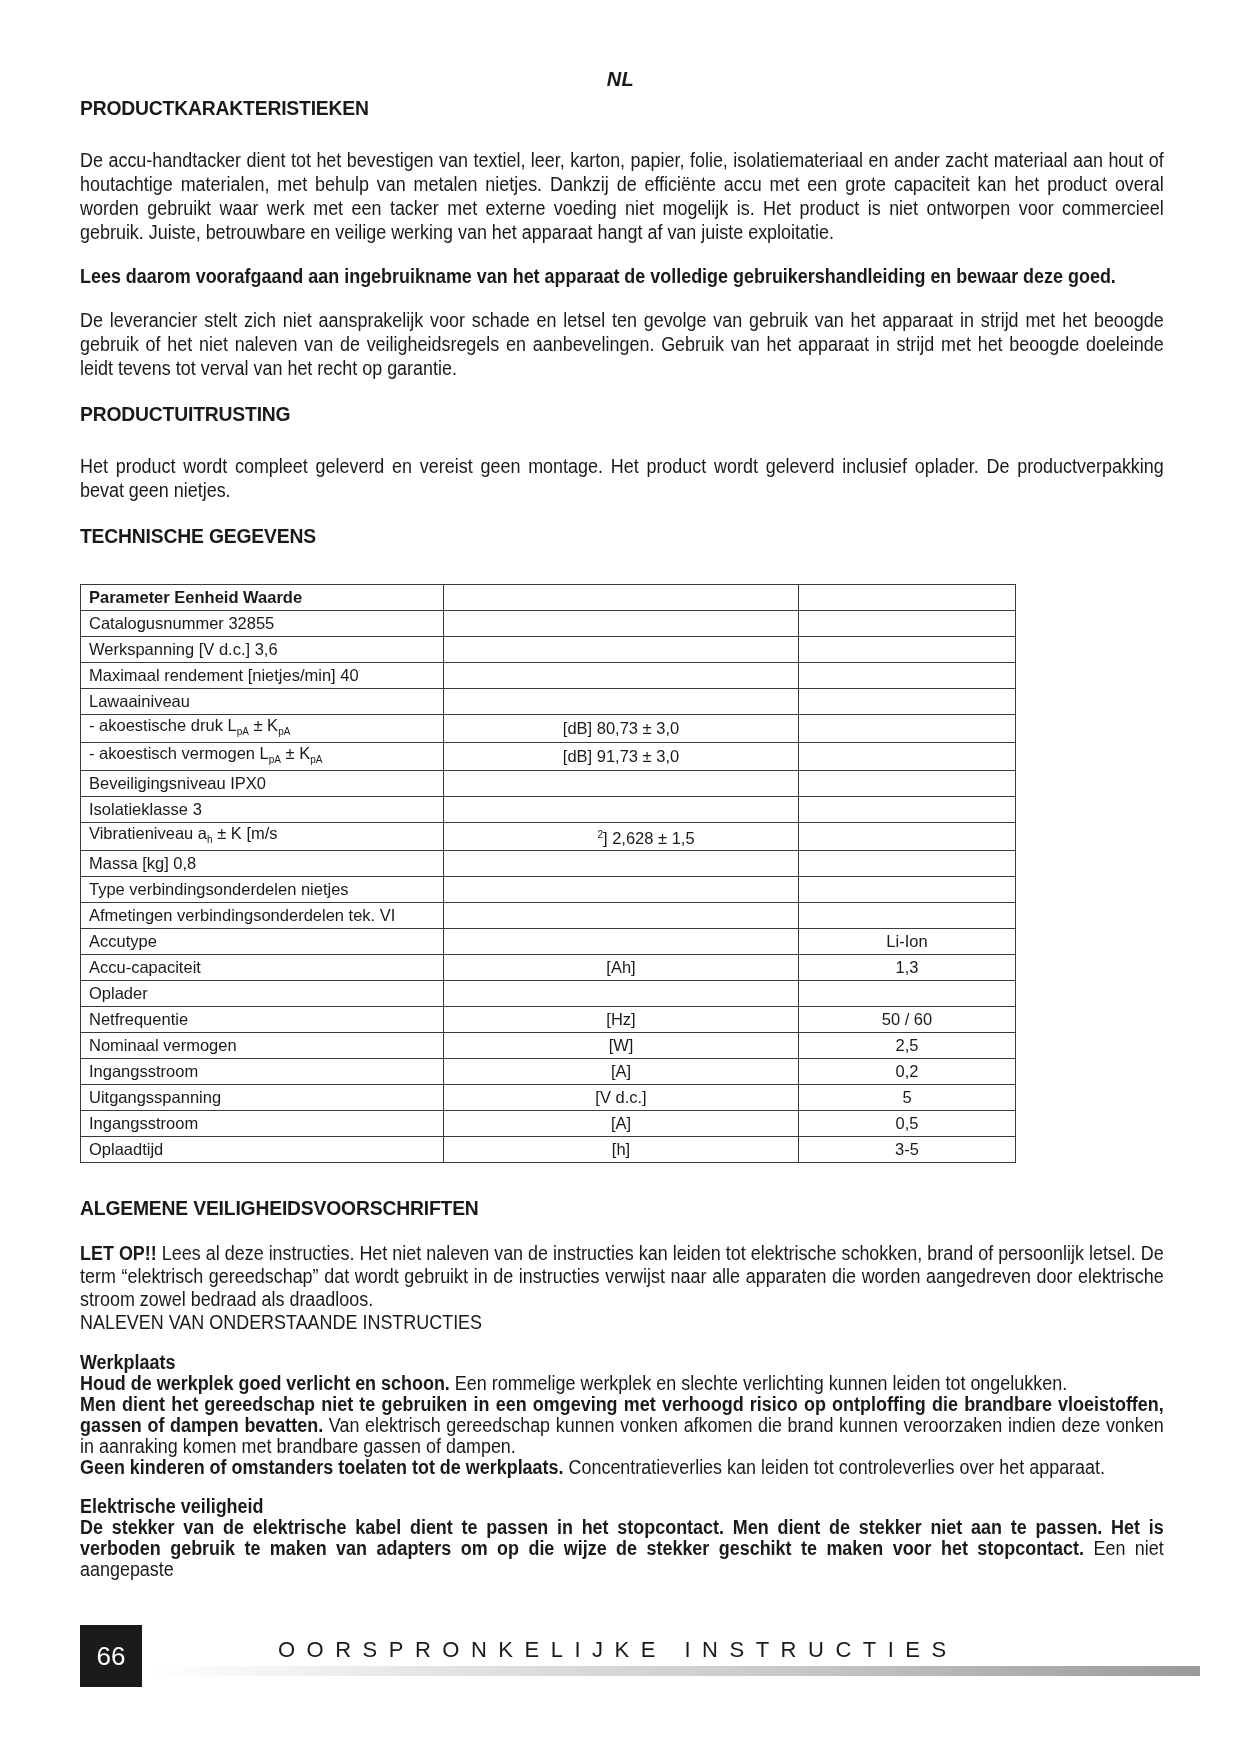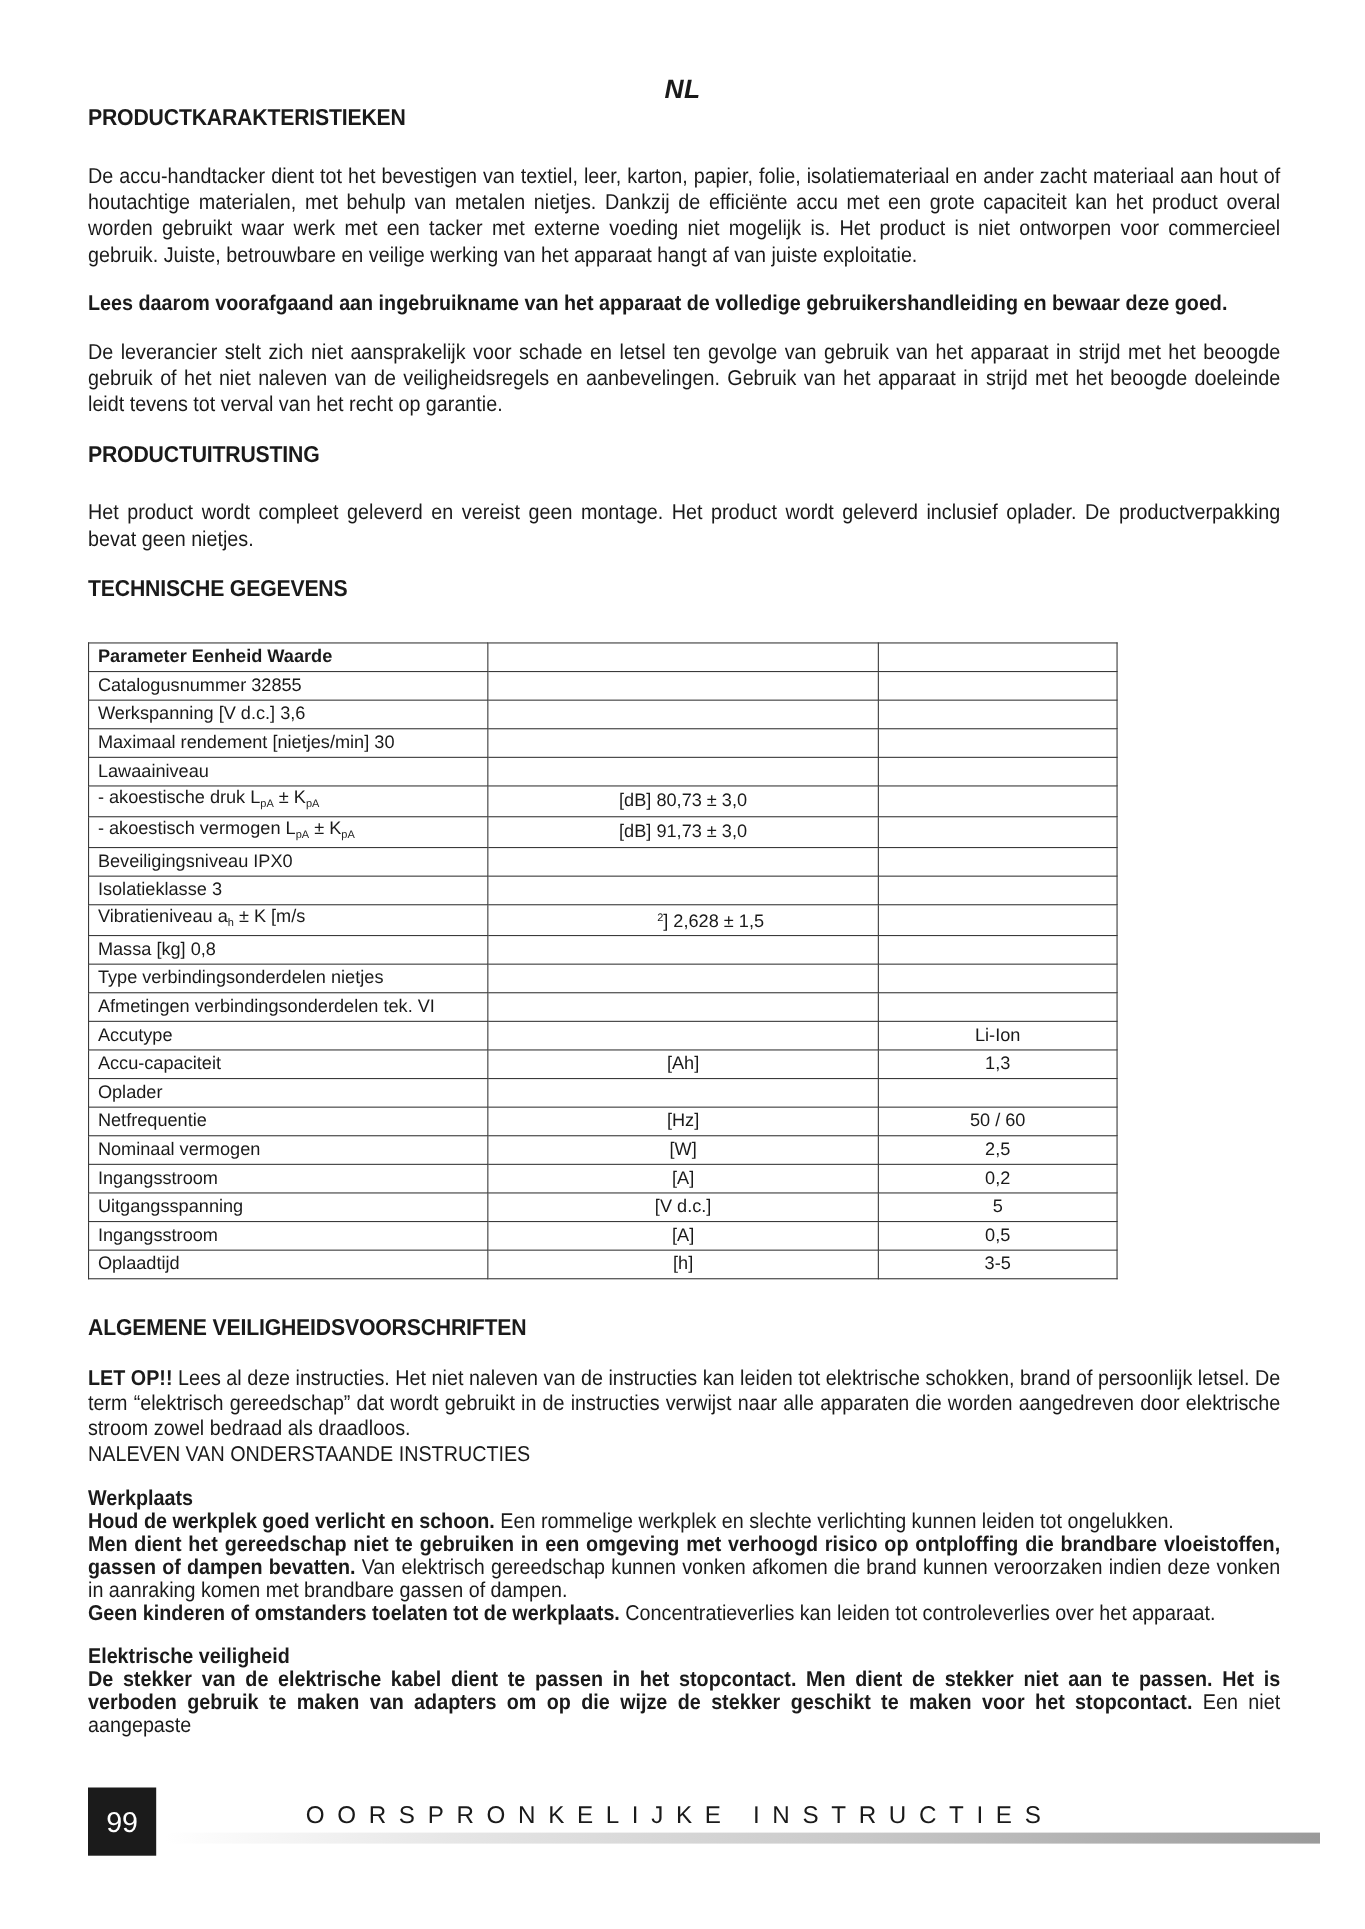--- a/index.html
+++ b/index.html
@@ -2,21 +2,21 @@
 <html><head>
   <meta charset="utf-8">
   <style>
     html, body { margin: 0; padding: 0; background: #ffffff; }
     body {
       width: 1241px; height: 1754px; position: relative; overflow: hidden;
       font-family: "Liberation Sans", sans-serif; color: #1a1a1a;
     }
     .page-lang {
       position: absolute; left: 0; width: 1241px; top: 68px; text-align: center;
-      font-weight: bold; font-style: italic; font-size: 24px; letter-spacing: 0.5px;
+      font-weight: bold; font-style: italic; font-size: 20px; letter-spacing: 0.5px;
     }
     .content {
       position: absolute; left: 80px; width: 1084px; top: 96px;
       transform: scaleX(0.92); transform-origin: left top;
     }
     .content-inner { width: 1178px; }
     h2 {
       font-size: 21px; font-weight: bold; margin: 0; letter-spacing: -0.2px;
     }
     p {
@@ -89,21 +89,21 @@
       <td class="c1">Catalogusnummer 32855</td>
       <td class="c2"></td>
       <td class="c3"></td>
     </tr>
     <tr>
       <td class="c1">Werkspanning [V d.c.] 3,6</td>
       <td class="c2"></td>
       <td class="c3"></td>
     </tr>
     <tr>
-      <td class="c1">Maximaal rendement  [nietjes/min] 30</td>
+      <td class="c1">Maximaal rendement  [nietjes/min] 40</td>
       <td class="c2"></td>
       <td class="c3"></td>
     </tr>
     <tr>
       <td class="c1">Lawaainiveau</td>
       <td class="c2"></td>
       <td class="c3"></td>
     </tr>
     <tr>
       <td class="c1"><span>- akoestische druk L</span><sub>pA</sub><span> ± K</span><sub>pA</sub></td>
@@ -208,15 +208,15 @@
 
     <div class="tight" style="margin-top:18px">
       <p class="bold">Elektrische veiligheid</p>
       <p><span class="bold">De stekker van de elektrische kabel dient te passen in het stopcontact. Men dient de stekker niet aan te passen. Het is verboden gebruik te maken van adapters om op die wijze de stekker geschikt te maken voor het stopcontact.</span><span> Een niet aangepaste</span></p>
     </div>
   </div>
 </div>
 
 <div class="footer-bar"></div>
 <div class="footer-box">
-  <span>99</span>
+  <span>66</span>
 </div>
 <div class="footer-text">OORSPRONKELIJKE INSTRUCTIES</div>
 
 </body></html>

